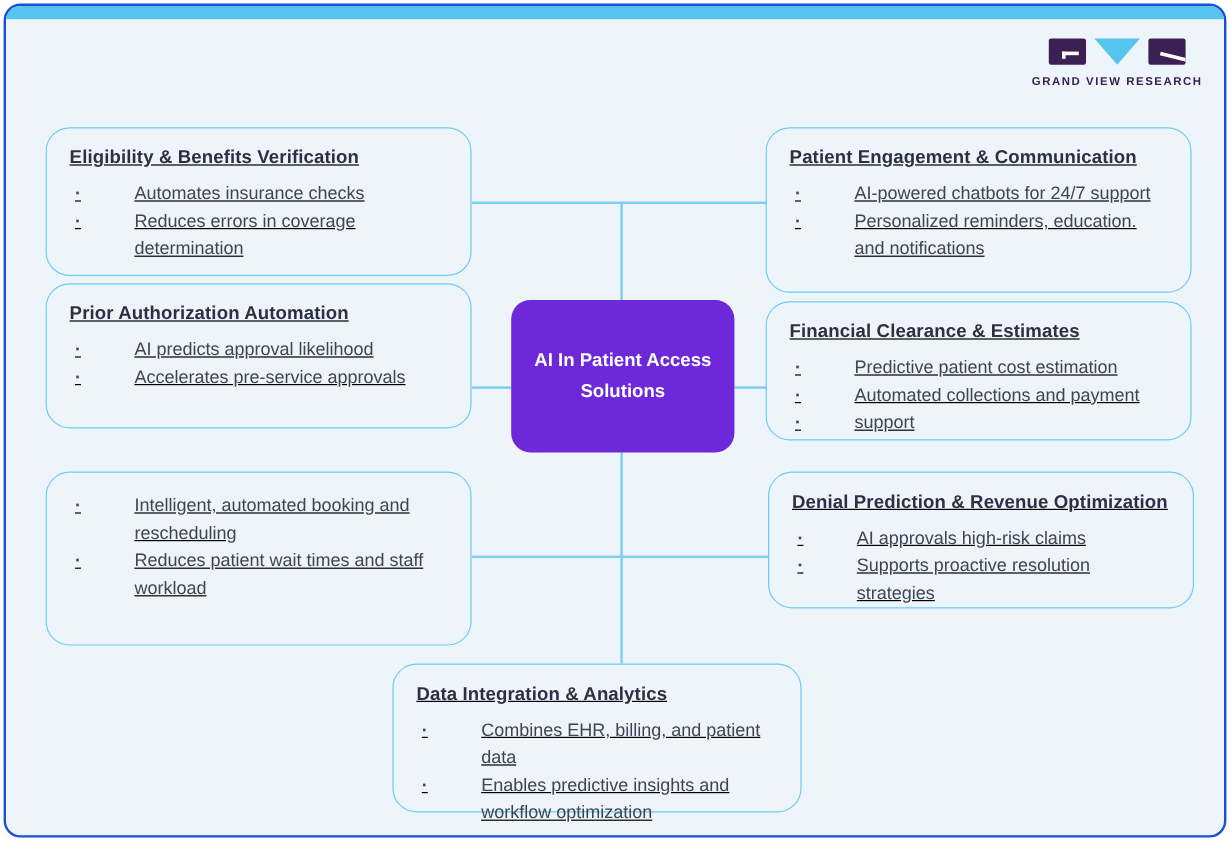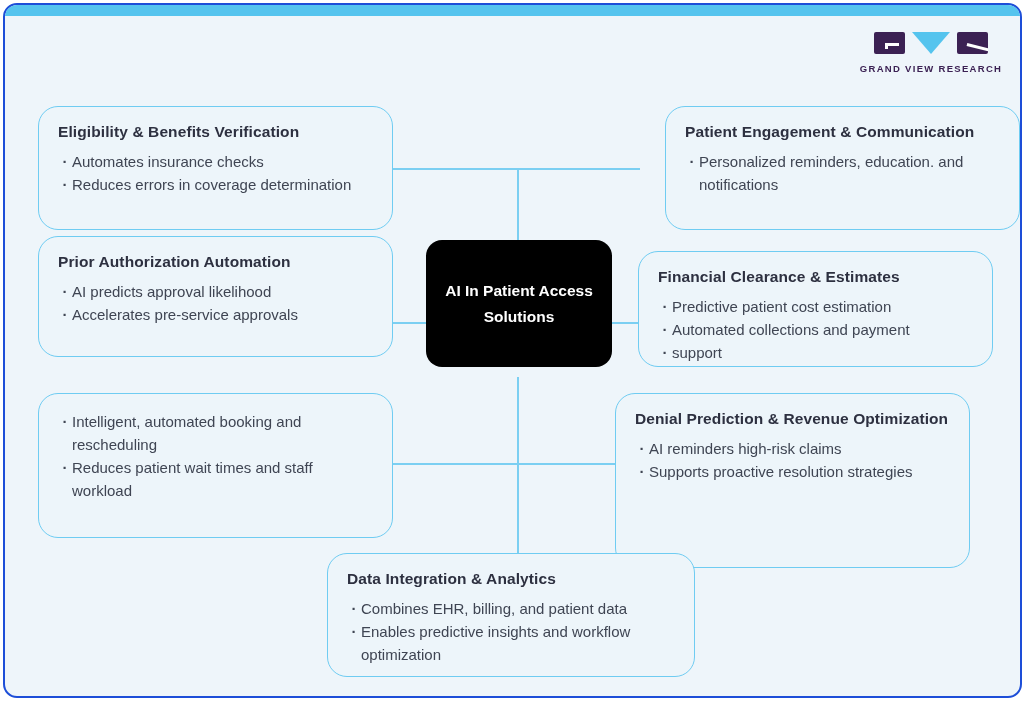--- a/index.html
+++ b/index.html
@@ -51,39 +51,40 @@
   .line { position: absolute; background: #7bcff2; }
   .h { height: 1.5px; }
   .v { width: 1.5px; }
   
   .node {
     position: absolute;
     background: #edf5fa;
     border: 1.5px solid #6fccf2;
     border-radius: 20px;
     padding: 16px 18px 12px 19px;
+    text-decoration: underline;
   }
   .node-title {
     font-size: 15.5px; font-weight: 700; color: #2d3040;
     margin-bottom: 9px; letter-spacing: 0.1px;
   }
   ul.bullets { list-style: none; }
   ul.bullets li {
     display: flex; align-items: flex-start;
     font-size: 15px; color: #3f4553; line-height: 23px;
   }
   ul.bullets li .dot {
     width: 14px; flex: 0 0 14px; text-align: center;
     color: #3f4553; font-weight: 700;
   }
   ul.bullets li .dot::before { content: "\00B7"; }
-  ul.bullets li .b-text { flex: 1; }
+  ul.bullets li .b-text { flex: 1; margin-left: 40px; }
   .center-node {
-    position: absolute; left: 421px; top: 235px; width: 186px; height: 127px;
-    background: #000000; border-radius: 16px;
+    position: absolute; left: 421px; top: 245px; width: 186px; height: 127px;
+    background: #6d28d9; border-radius: 16px;
     display: flex; align-items: center; justify-content: center;
     text-align: center; padding: 10px 14px;
   }
   .center-node .center-title {
     color: #ffffff; font-size: 15.5px; font-weight: 700; line-height: 26px;
   }
 </style>
 </head>
 <body>
 
@@ -118,23 +119,27 @@
           <span class="dot"></span>
           <span class="b-text">Automates insurance checks</span>
         </li>
       <li>
           <span class="dot"></span>
           <span class="b-text">Reduces errors in coverage determination</span>
         </li>
     </ul>
   </div>
 
-  <div class="node" style="left:660px; top:101px; width:355px; height:124px;">
+  <div class="node" style="left:633px; top:101px; width:355px; height:138px;">
     <div class="node-title">Patient Engagement &amp; Communication</div>
     <ul class="bullets">
+      <li>
+          <span class="dot"></span>
+          <span class="b-text">AI-powered chatbots for 24/7 support</span>
+        </li>
       <li>
           <span class="dot"></span>
           <span class="b-text">Personalized reminders, education. and notifications</span>
         </li>
     </ul>
   </div>
 
   <div class="node" style="left:33px; top:231px; width:355px; height:121px;">
     <div class="node-title">Prior Authorization Automation</div>
     <ul class="bullets">
@@ -173,35 +178,35 @@
           <span class="dot"></span>
           <span class="b-text">Intelligent, automated booking and rescheduling</span>
         </li>
       <li>
           <span class="dot"></span>
           <span class="b-text">Reduces patient wait times and staff workload</span>
         </li>
     </ul>
   </div>
 
-  <div class="node" style="left:610px; top:388px; width:355px; height:175px;">
+  <div class="node" style="left:635px; top:388px; width:355px; height:114px;">
     <div class="node-title">Denial Prediction &amp; Revenue Optimization</div>
     <ul class="bullets">
       <li>
           <span class="dot"></span>
-          <span class="b-text">AI reminders high-risk claims</span>
+          <span class="b-text">AI approvals high-risk claims</span>
         </li>
       <li>
           <span class="dot"></span>
           <span class="b-text">Supports proactive resolution strategies</span>
         </li>
     </ul>
   </div>
 
-  <div class="node" style="left:322px; top:548px; width:368px; height:124px;">
+  <div class="node" style="left:322px; top:548px; width:341px; height:124px;">
     <div class="node-title">Data Integration &amp; Analytics</div>
     <ul class="bullets">
       <li>
           <span class="dot"></span>
           <span class="b-text">Combines EHR, billing, and patient data</span>
         </li>
       <li>
           <span class="dot"></span>
           <span class="b-text">Enables predictive insights and workflow optimization</span>
         </li>

